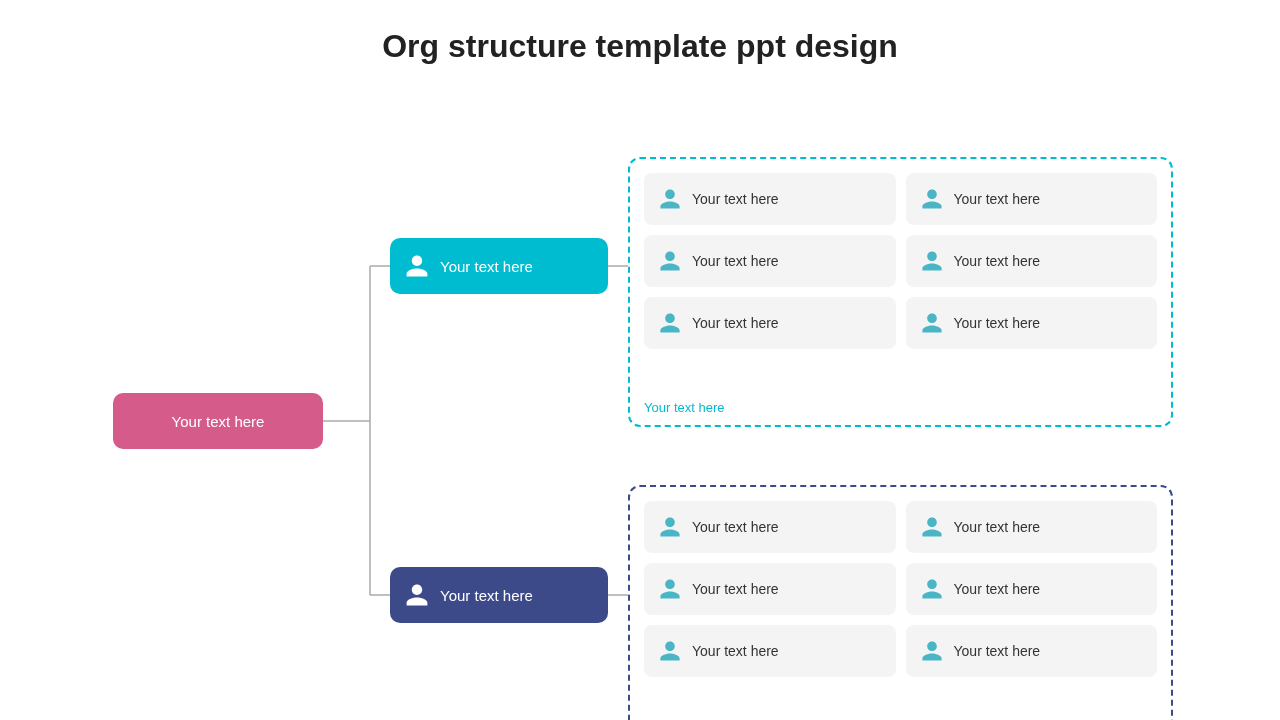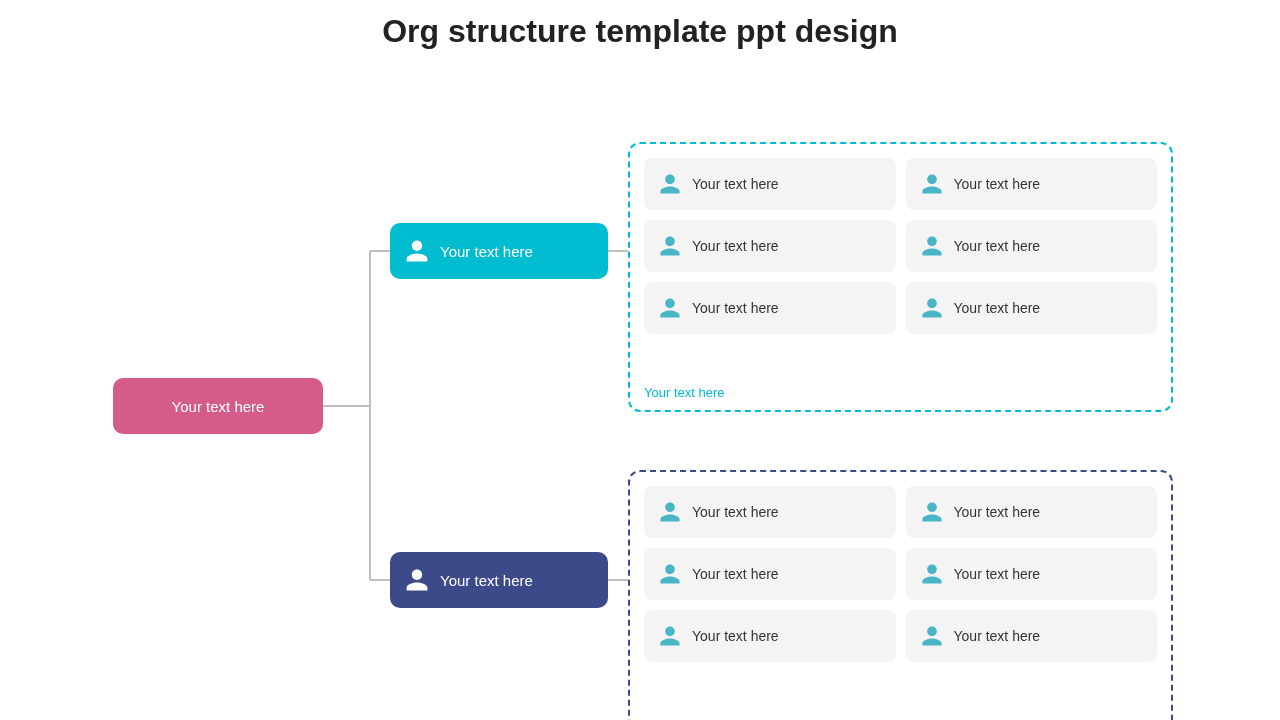--- a/index.html
+++ b/index.html
@@ -10,21 +10,21 @@
       height: 720px;
       overflow: hidden;
       position: relative;
     }
 
     .page-title {
       text-align: center;
       font-size: 32px;
       font-weight: 700;
       color: #222;
-      padding-top: 13px;
+      padding-top: 28px;
       padding-bottom: 10px;
     }
 
     .diagram-area {
       position: relative;
       width: 1280px;
       height: 650px;
     }
 
     

